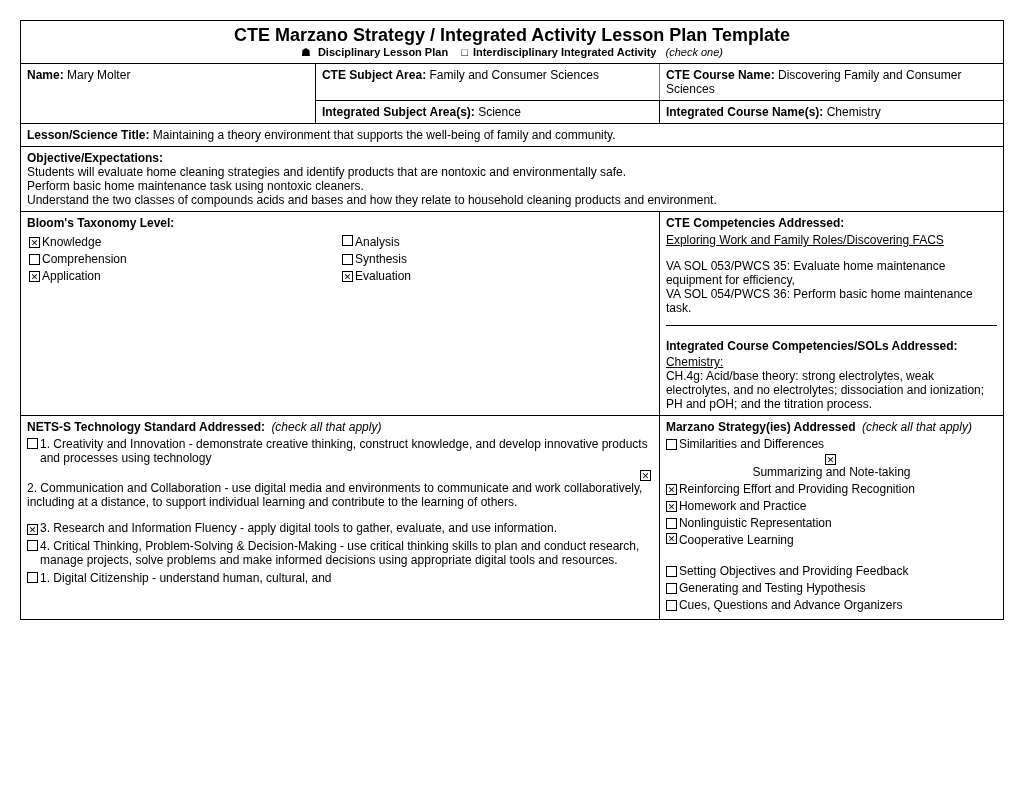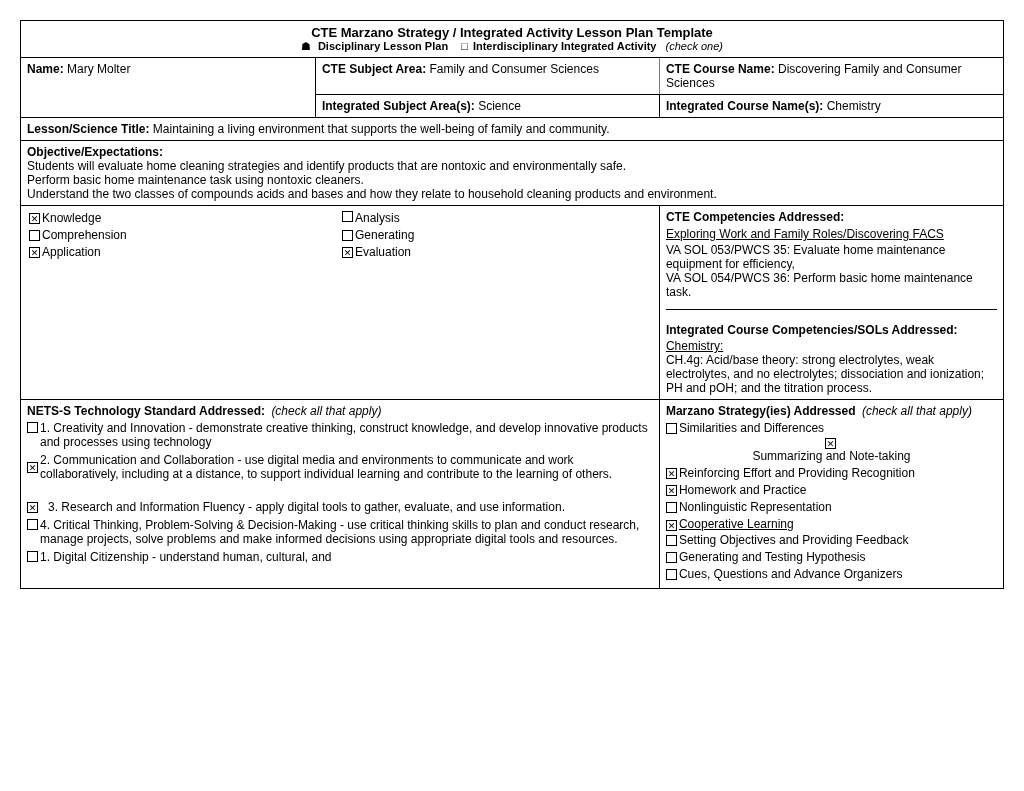--- a/index.html
+++ b/index.html
@@ -51,21 +51,21 @@
     }
   </style>
 </head>
 <body>
 
 <table class="outer-table">
 
   <tbody>
       <tr>
     <td colspan="3" style="text-align:center; padding:4px 6px; border-bottom:1px solid #000;">
-      <div class="bold" style="font-size:13px;">CTE Marzano Strategy / Integrated Activity Lesson Plan Template</div>
+      <div class="bold" style="font-size:18px;">CTE Marzano Strategy / Integrated Activity Lesson Plan Template</div>
       <div style="font-size:11px;">
         <span style="margin-right:4px;">☗</span>
         <span class="bold">Disciplinary Lesson Plan</span>
         <span style="margin-left:10px;">□</span>
         <span class="bold" style="margin-left:2px;">Interdisciplinary Integrated Activity</span>
         <span style="margin-left:6px; font-style:italic;">(check one)</span>
       </div>
     </td>
   </tr>
 
@@ -91,35 +91,36 @@
     </td>
     <td>
       <span class="bold">Integrated Course Name(s):</span>
       <span>Chemistry</span>
     </td>
   </tr>
 
   <tr>
     <td colspan="3">
       <span class="bold">Lesson/Science Title:</span>
-      <span>Maintaining a living environment that supports the well-being of family and community.</span>
+      <span>Maintaining a theory environment that supports the well-being of family and community.</span>
     </td>
   </tr>
 
   <tr>
     <td colspan="3">
       <div class="bold">Objective/Expectations:</div>
       <div>Students will evaluate home cleaning strategies and identify products that are nontoxic and environmentally safe.</div>
       <div>Perform basic home maintenance task using nontoxic cleaners.</div>
       <div>Understand the two classes of compounds acids and bases and how they relate to household cleaning products and environment.</div>
     </td>
   </tr>
 
   <tr>
     <td colspan="2" style="border-right:1px solid #000; vertical-align:top;">
+      <div class="bold" style="margin-bottom:4px;">Bloom's Taxonomy Level:</div>
       <table class="inner-table">
         <tbody>
               <tr>
           <td style="width:50%; vertical-align:top;">
             <div style="display:flex;align-items:center;margin-bottom:3px;">
               <span class="cb checked"></span>
               <span>Knowledge</span>
             </div>
             <div style="display:flex;align-items:center;margin-bottom:3px;">
               <span class="cb unchecked"></span>
@@ -130,34 +131,34 @@
               <span>Application</span>
             </div>
           </td>
           <td style="width:50%; vertical-align:top;">
             <div style="display:flex;margin-bottom:3px;">
               <span class="cb unchecked"></span>
               <span>Analysis</span>
             </div>
             <div style="display:flex;align-items:center;margin-bottom:3px;">
               <span class="cb unchecked"></span>
-              <span>Generating</span>
+              <span>Synthesis</span>
             </div>
             <div style="display:flex;align-items:center;margin-bottom:3px;">
               <span class="cb checked"></span>
               <span>Evaluation</span>
             </div>
           </td>
         </tr>
       </tbody>
           </table>
     </td>
     <td style="vertical-align:top;">
       <div class="bold" style="margin-bottom:3px;">CTE Competencies Addressed:</div>
-      <div style="text-decoration:underline; margin-bottom:2px;">Exploring Work and Family Roles/Discovering FACS</div>
+      <div style="text-decoration:underline; margin-bottom:12px;">Exploring Work and Family Roles/Discovering FACS</div>
       <div>VA SOL 053/PWCS 35:  Evaluate home maintenance equipment for efficiency,</div>
       <div style="margin-bottom:10px;">VA SOL 054/PWCS 36:  Perform basic home maintenance task.</div>
       <div style="border-top:1px solid #000; padding-top:13px;">
         <div class="bold" style="margin-bottom:2px;">Integrated Course Competencies/SOLs Addressed:</div>
         <div>
           <span class="underline">Chemistry:</span>
         </div>
         <div>CH.4g:  Acid/base theory: strong electrolytes, weak electrolytes, and no electrolytes; dissociation and ionization; PH and pOH; and the titration process.</div>
       </div>
     </td>
@@ -168,26 +169,26 @@
       <div style="margin-bottom:3px;">
         <span class="bold">NETS-S Technology Standard Addressed:</span>
         <span class="italic" style="margin-left:3px;">(check all that apply)</span>
       </div>
 
       <div style="display:flex;align-items:flex-start;margin-bottom:4px;">
         <span class="cb unchecked" style="flex-shrink:0;margin-top:1px;"></span>
         <span>1. Creativity and Innovation - demonstrate creative thinking, construct knowledge, and develop innovative products and processes using technology</span>
       </div>
 
-      <div style="display:flex;align-items:center;margin-bottom:19px;">
+      <div style="display:flex;align-items:flex-end;margin-bottom:12px;flex-direction:column;">
         <span class="cb checked" style="flex-shrink:0;margin-top:1px;"></span>
         <span>2. Communication and Collaboration - use digital media and environments to communicate and work collaboratively, including at a distance, to support individual learning and contribute to the learning of others.</span>
       </div>
 
-      <div style="display:flex;align-items:center;margin-bottom:4px;gap:8px;">
+      <div style="display:flex;align-items:flex-end;margin-bottom:4px;">
         <span class="cb checked" style="flex-shrink:0;margin-top:1px;"></span>
         <span>3. Research and Information Fluency - apply digital tools to gather, evaluate, and use information.</span>
       </div>
 
       <div style="display:flex;align-items:flex-start;margin-bottom:4px;">
         <span class="cb unchecked" style="flex-shrink:0;margin-top:1px;"></span>
         <span>4. Critical Thinking, Problem-Solving &amp; Decision-Making - use critical thinking skills to plan and conduct research, manage projects, solve problems and make informed decisions using appropriate digital tools and resources.</span>
       </div>
 
       <div style="display:flex;align-items:flex-start;margin-bottom:4px;">
@@ -219,21 +220,21 @@
       <div style="display:flex;align-items:center;margin-bottom:3px;">
         <span class="cb checked"></span>
         <span>Homework and Practice</span>
       </div>
 
       <div style="display:flex;align-items:center;margin-bottom:3px;">
         <span class="cb unchecked"></span>
         <span>Nonlinguistic Representation</span>
       </div>
 
-      <div style="display:flex;align-items:flex-end;margin-bottom:2px;text-decoration:underline;">
+      <div style="display:flex;align-items:flex-start;margin-bottom:17px;">
         <span class="cb checked"></span>
         <span>Cooperative Learning</span>
       </div>
 
       <div style="display:flex;align-items:center;margin-bottom:3px;">
         <span class="cb unchecked"></span>
         <span>Setting Objectives and Providing Feedback</span>
       </div>
 
       <div style="display:flex;align-items:center;margin-bottom:3px;">

